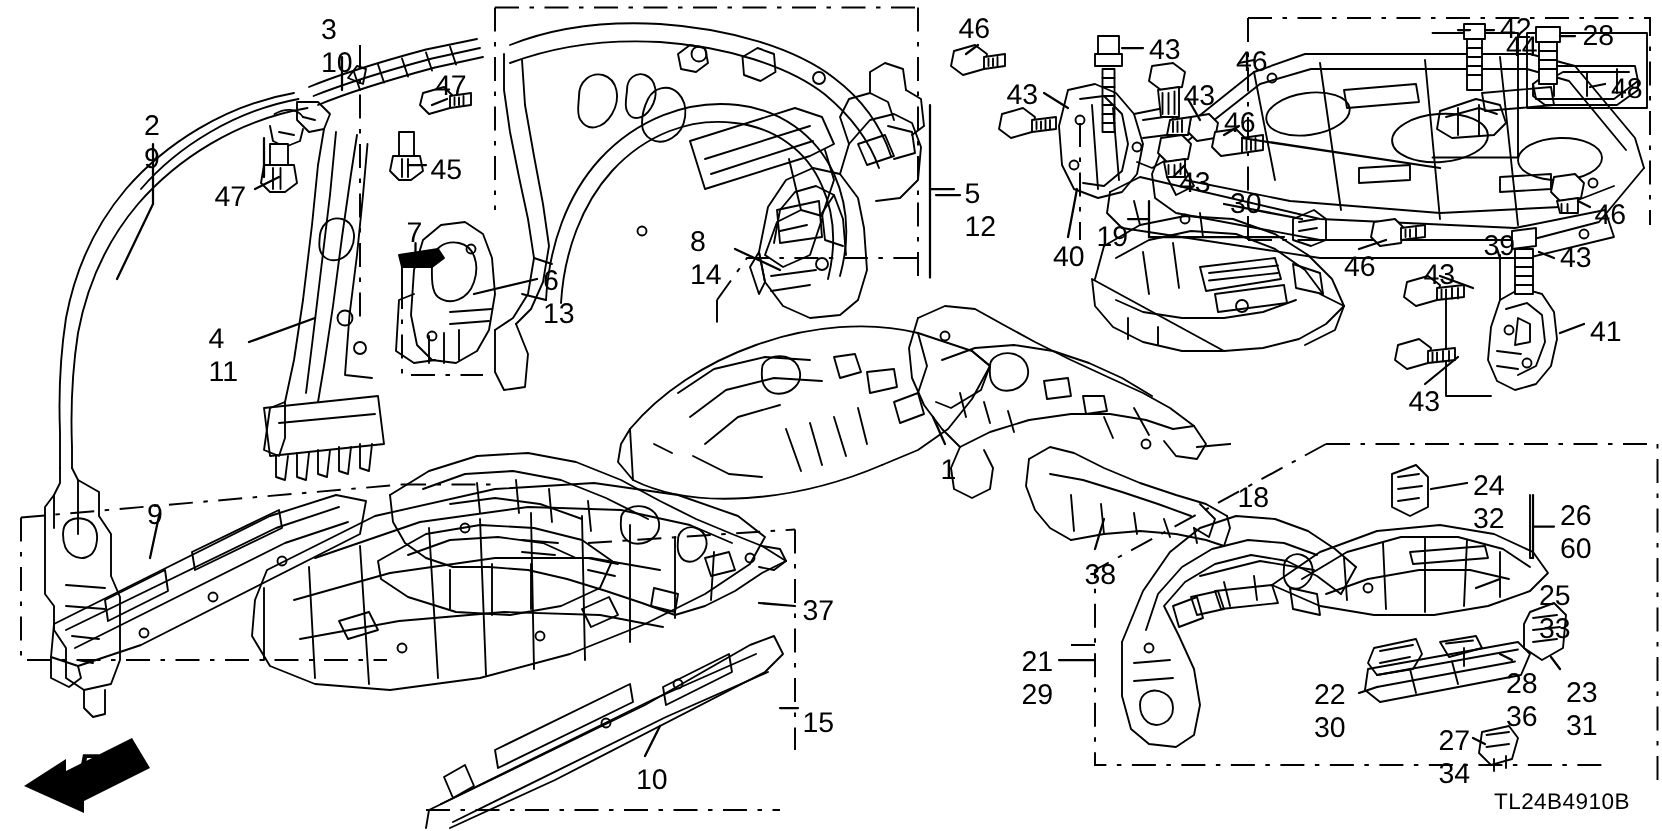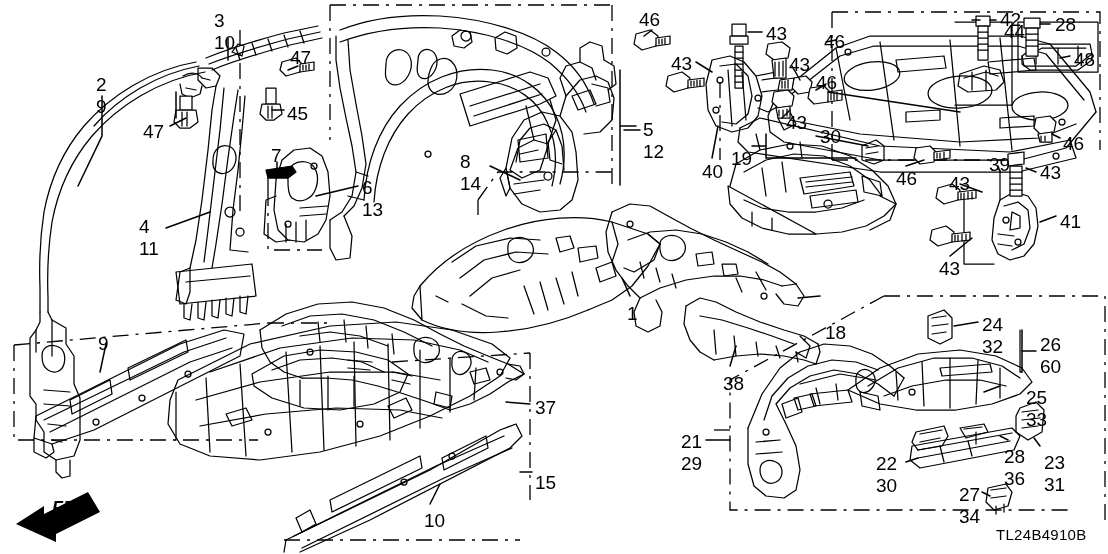--- a/index.html
+++ b/index.html
@@ -26,21 +26,21 @@
     position:absolute;
     font-family:"Liberation Sans",sans-serif;
     font-size:15px;
     color:#000;
     letter-spacing:0.3px;
     white-space:pre;
   }
   .frlabel{
     position:absolute;
     font-family:"Liberation Sans",sans-serif;
-    font-size:18px;
+    font-size:22px;
     font-weight:bold;
     font-style:italic;
     color:#000;
     white-space:pre;
   }
 </style>
 </head>
 <body>
 
 <div id="diagram">

